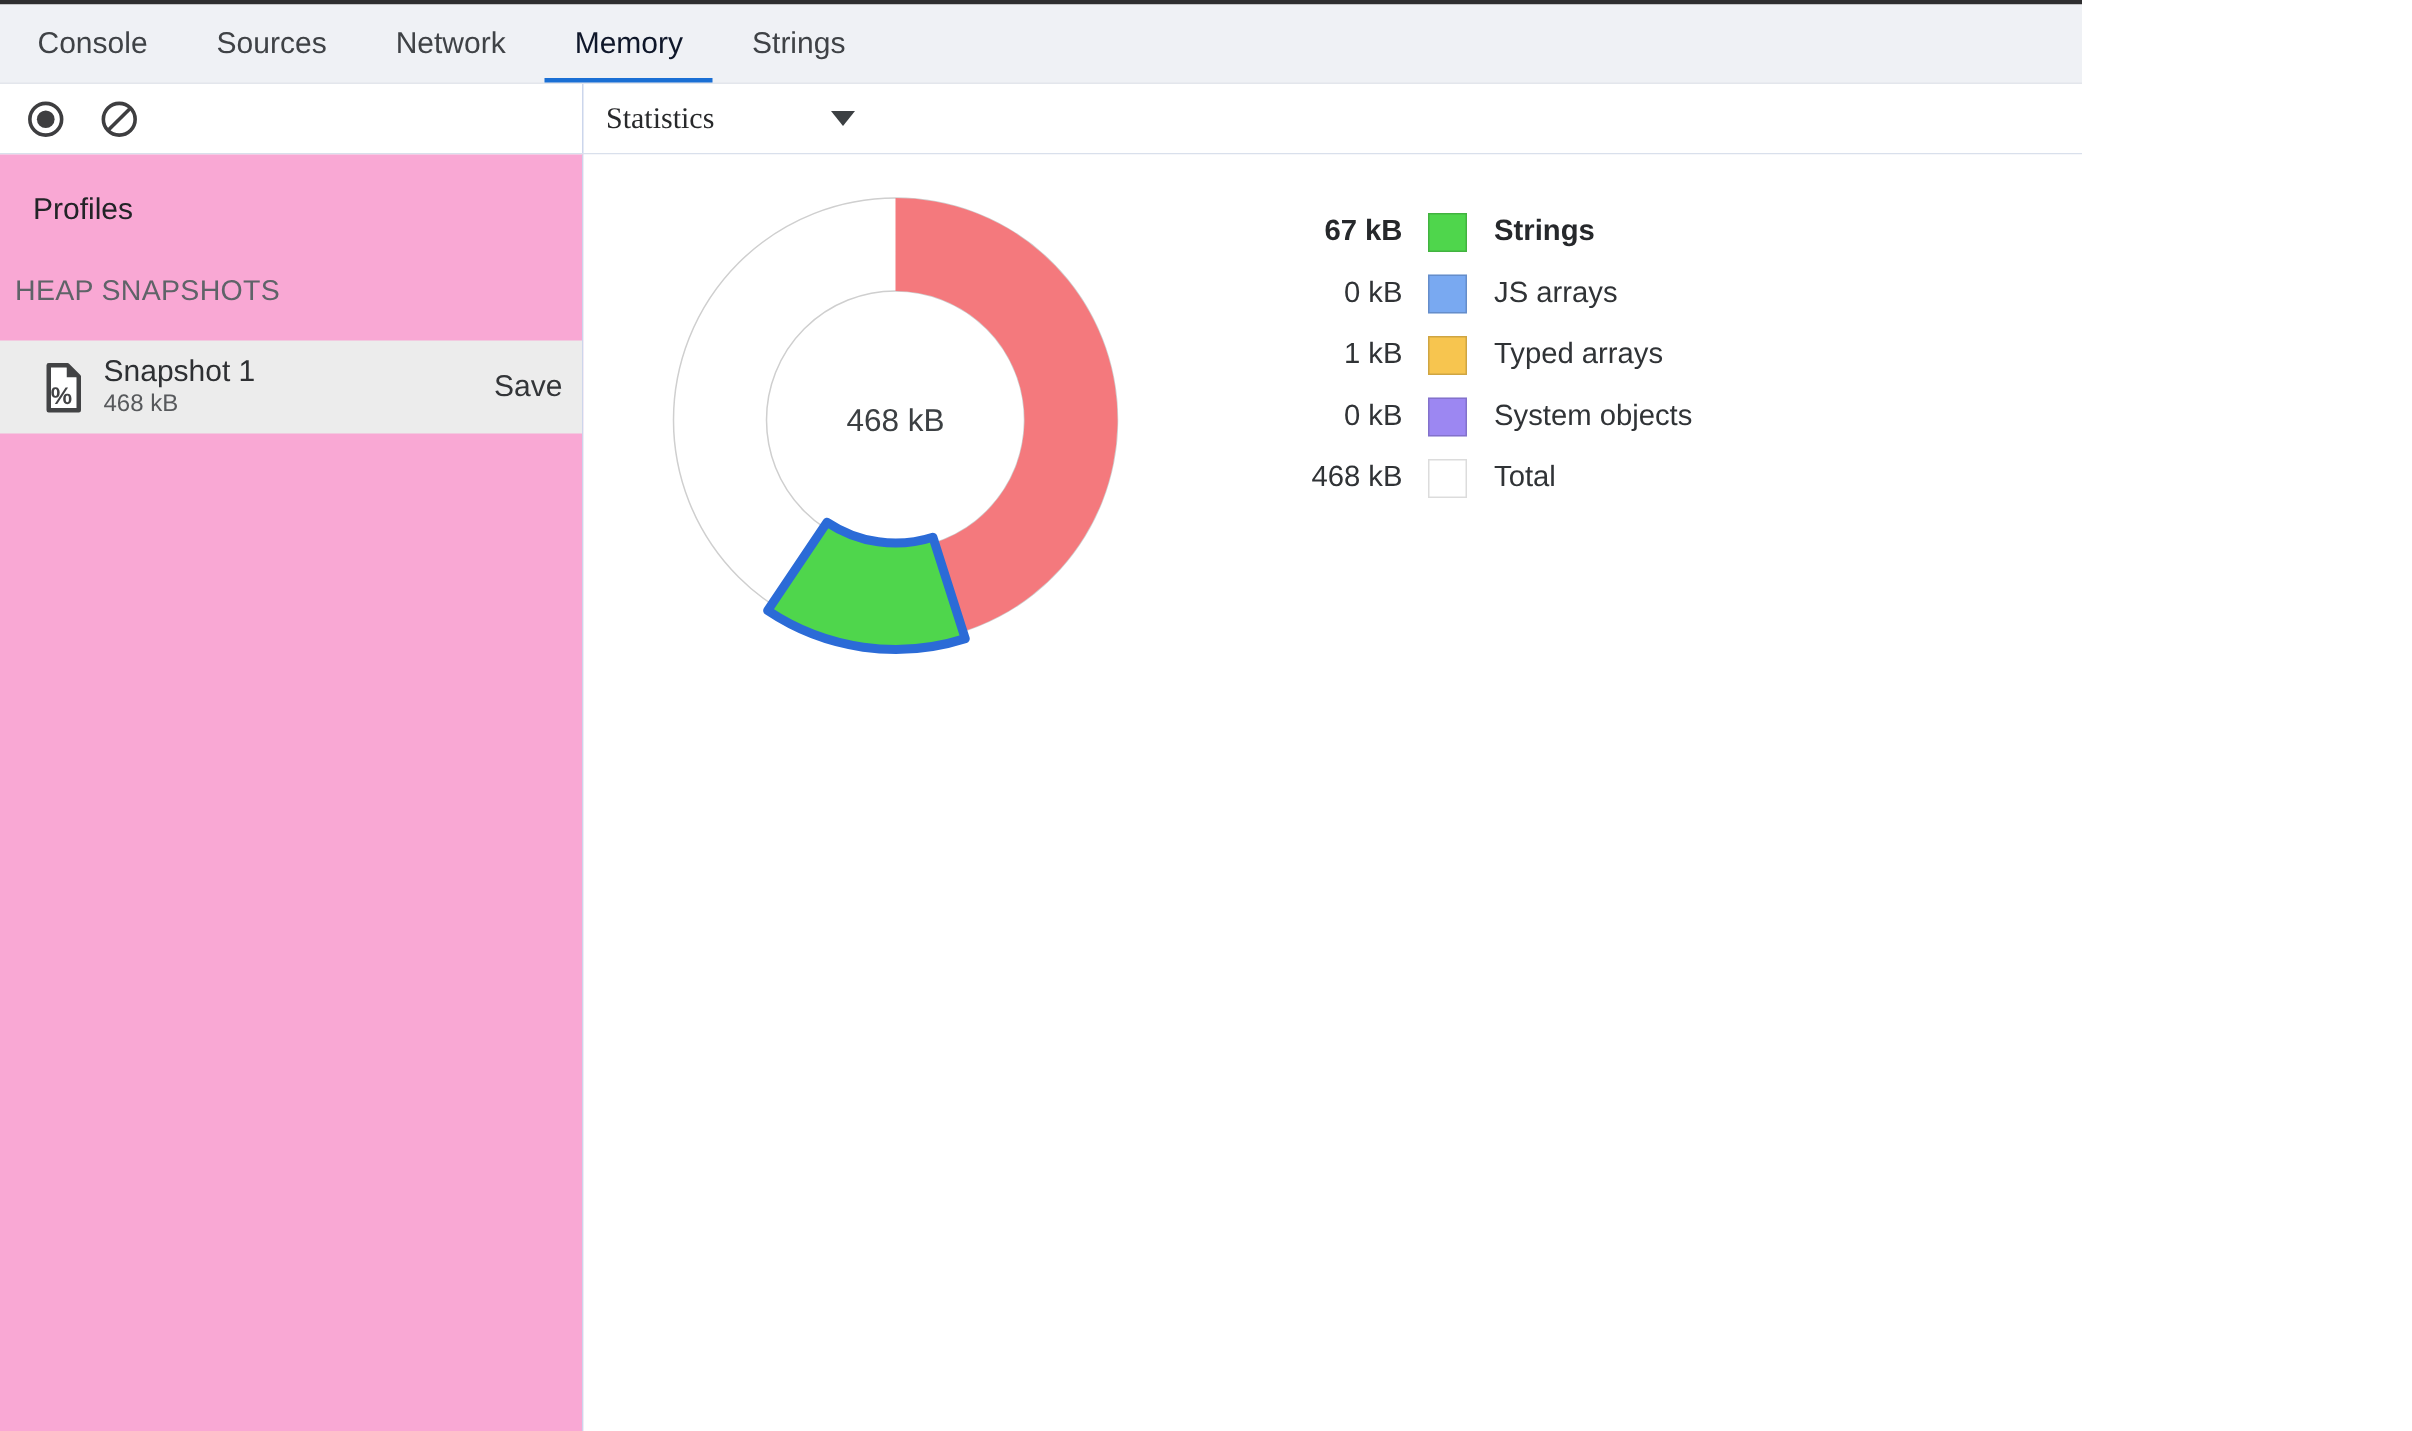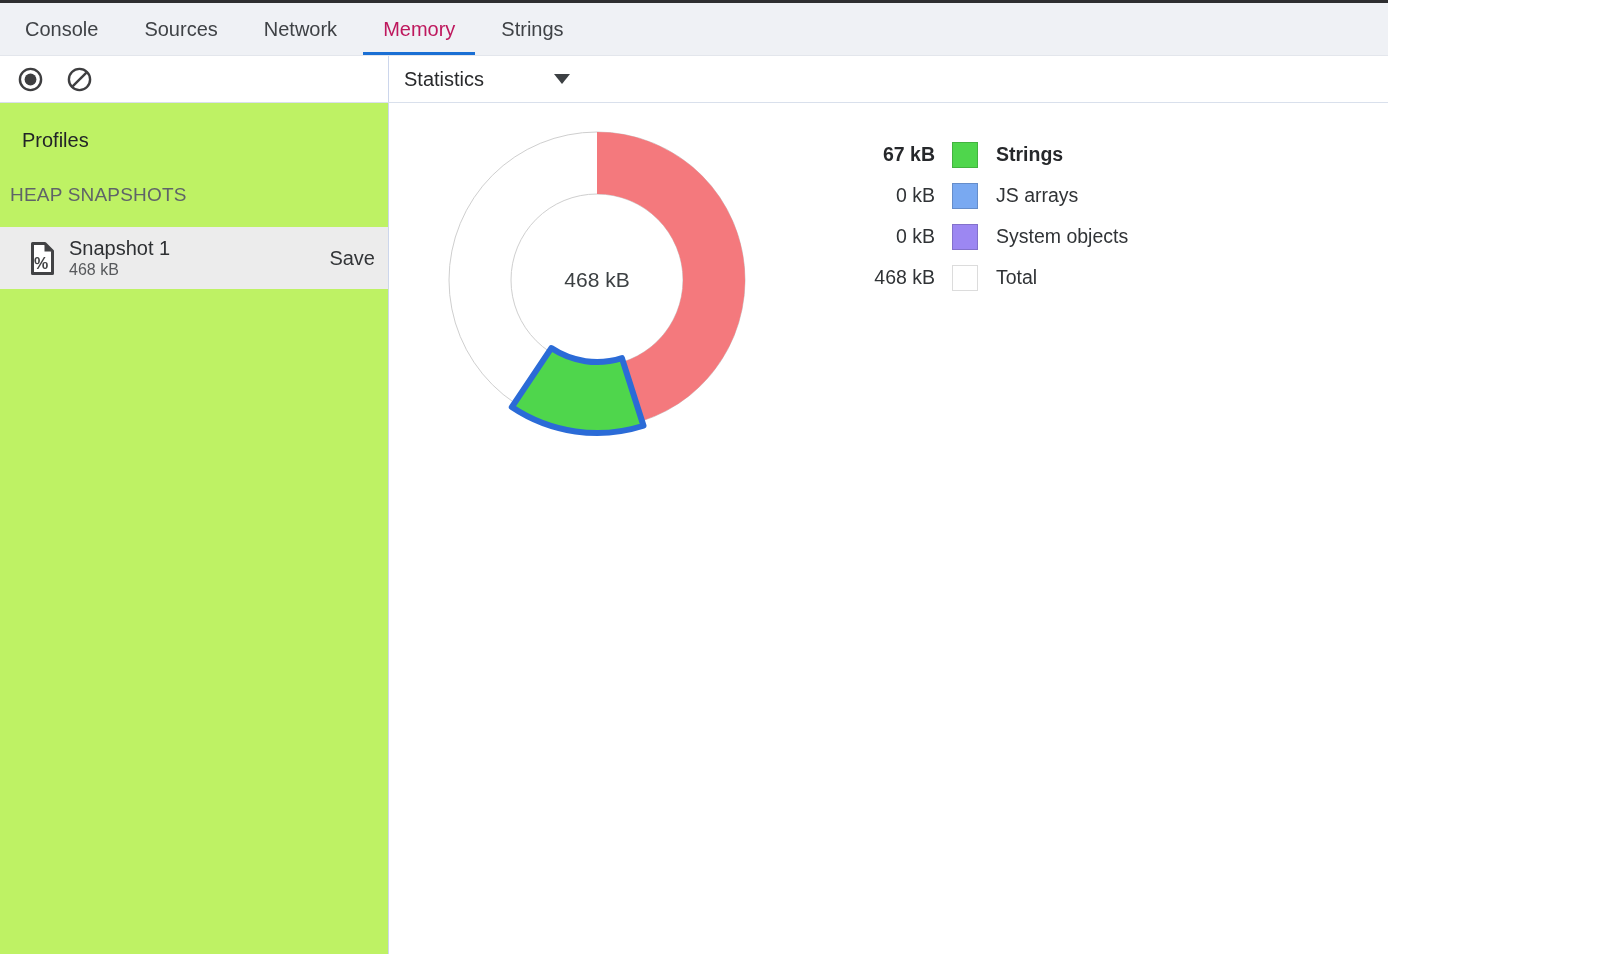--- a/index.html
+++ b/index.html
@@ -14,37 +14,37 @@
   
   .tabbar {
     height: 53px; flex: 0 0 auto;
     background: #eff1f5;
     border-bottom: 1px solid #e3e6ec;
     display: flex; align-items: stretch;
     padding-left: 2px;
     font-size: 20px; color: #3f4246;
   }
   .tab { position: relative; display: flex; align-items: center; padding: 0 23px; cursor: default; }
-  .tab.active { color: #be185d; }
+  .tab.active { color: #0f172a; }
   .tab .tab-underline { position: absolute; left: 3px; right: 3px; bottom: 0; height: 3px; background: #1a6fd4; }
 
   
   .toolbar-row { height: 47px; flex: 0 0 auto; display: flex; border-bottom: 1px solid #d9e0ec; background: #ffffff; }
   .toolbar-left {
     width: 389px; flex: 0 0 auto; border-right: 1px solid #ccd6ec;
     display: flex; align-items: center; gap: 20px; padding-left: 16px;
   }
   .icon-btn { width: 29px; height: 29px; display: flex; align-items: center; justify-content: center; }
   .toolbar-main { flex: 1; display: flex; align-items: center; padding-left: 15px; }
-  .view-select { display: flex; align-items: center; font-size: 20px; color: #28292b; width: 172px; justify-content: space-between; }
+  .view-select { display: flex; align-items: center; font-size: 20px; color: #28292b; width: 172px; justify-content: space-between; font-family: Liberation Serif, serif; }
   .caret { width: 0; height: 0; border-left: 8px solid transparent; border-right: 8px solid transparent; border-top: 10px solid #3c4043; margin-right: 6px; }
 
   
   .content-row { flex: 1; display: flex; min-height: 0; }
-  .sidebar { width: 389px; flex: 0 0 auto; border-right: 1px solid #ccd6ec; background: #bef264; }
+  .sidebar { width: 389px; flex: 0 0 auto; border-right: 1px solid #ccd6ec; background: #f9a8d4; }
   .profiles-heading { font-size: 20px; font-weight: 400; color: #222427; margin: 26px 0 0 22px; }
   .section-heading { font-size: 19px; color: #5f6368; margin: 32px 0 0 10px; letter-spacing: 0.2px; }
   .snapshot-row {
     margin-top: 21px; height: 62px; background: #ececec;
     display: flex; align-items: center; padding: 0 13px 0 29px;
   }
   .snapshot-text { margin-left: 13px; }
   .snapshot-name { font-size: 20px; color: #2e3033; line-height: 23px; }
   .snapshot-size { font-size: 16px; color: #57595c; line-height: 19px; }
   .save-link { margin-left: auto; font-size: 20px; color: #333538; cursor: pointer; }
@@ -145,20 +145,25 @@
             <span class="legend-value">67 kB</span>
             <span class="legend-swatch" style="background: rgb(79, 214, 76);"></span>
             <span class="legend-label">Strings</span>
           </div>
           <div class="legend-row">
             <span class="legend-value">0 kB</span>
             <span class="legend-swatch" style="background: rgb(121, 169, 241);"></span>
             <span class="legend-label">JS arrays</span>
           </div>
           <div class="legend-row">
+            <span class="legend-value">1 kB</span>
+            <span class="legend-swatch" style="background: rgb(247, 197, 79);"></span>
+            <span class="legend-label">Typed arrays</span>
+          </div>
+          <div class="legend-row">
             <span class="legend-value">0 kB</span>
             <span class="legend-swatch" style="background: rgb(156, 135, 242);"></span>
             <span class="legend-label">System objects</span>
           </div>
           <div class="legend-row">
             <span class="legend-value">468 kB</span>
             <span class="legend-swatch total" style="background: rgb(255, 255, 255);"></span>
             <span class="legend-label">Total</span>
           </div>
         </div>

